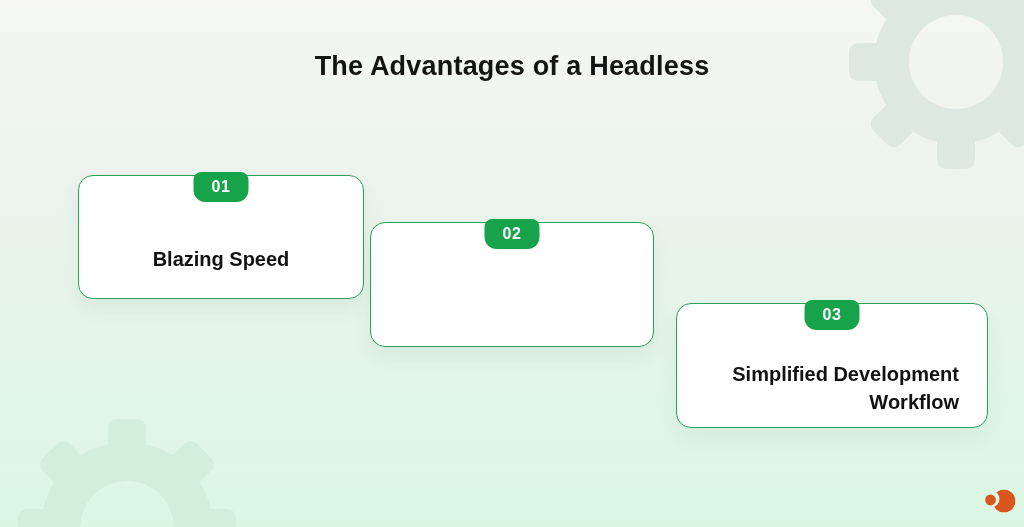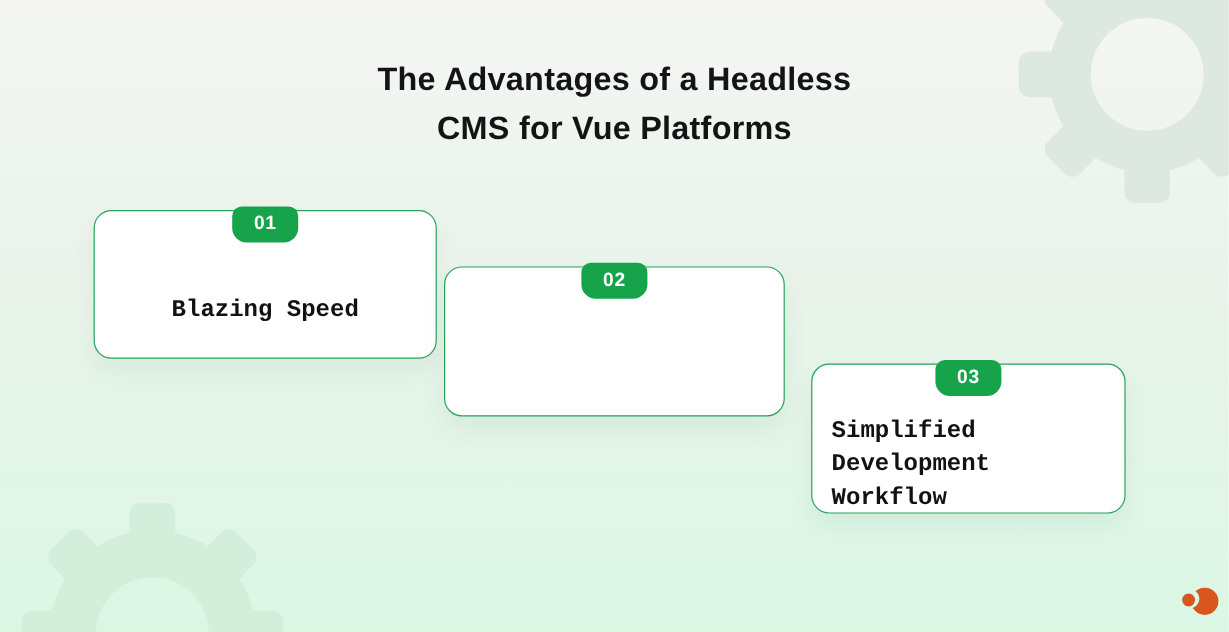--- a/index.html
+++ b/index.html
@@ -42,21 +42,21 @@
     border: 1.5px solid var(--card-border, #26a35a);
     border-radius: 15px;
     display: flex;
     align-items: center;
     justify-content: center;
     padding: 44px 16px 0 16px;
     box-shadow: 0 10px 20px rgba(25, 90, 50, 0.06);
   }
   .card-1 { left: 62px;  top: 175px; width: 286px; height: 124px; margin-left: 16px; }
   .card-2 { left: 370px; top: 222px; width: 284px; height: 125px; }
-  .card-3 { left: 676px; top: 303px; width: 262px; height: 125px; }
+  .card-3 { left: 676px; top: 303px; width: 312px; height: 125px; }
 
   .badge {
     position: absolute;
     top: -4px;
     left: 50%;
     transform: translateX(-50%);
     width: 55px;
     height: 30px;
     background: var(--badge-green, #16a34a);
     color: #ffffff;
@@ -67,23 +67,22 @@
     align-items: center;
     justify-content: center;
     border-radius: 8px 8px 12px 12px;
   }
 
   .card-label {
     font-size: 20px;
     line-height: 28px;
     font-weight: 700;
     color: var(--card-text, #121212);
-    text-align: left;
+    text-align: right;
     max-width: 254px;
-    font-family: Liberation Mono, monospace;
   }
 
   .logo-mark {
     position: absolute;
     left: 981px;
     top: 487px;
   }
 </style>
 </head>
 <body>
@@ -125,21 +124,20 @@
           <rect x="96" y="6" width="38" height="52" rx="9" transform="rotate(315 115 115)"></rect>
         </g>
         <circle cx="115" cy="115" r="47" fill="#000000"></circle>
       </mask>
     </defs>
     <rect width="230" height="230" fill="var(--gear-bottom-left, #d3eeda)" mask="url(#gear-hole-bl)"></rect>
   </svg>
 
   <h1 class="page-title">
     <span>The Advantages of a Headless</span>
-    <span>CMS for Vue Platforms</span>
   </h1>
 
   <div class="card card-1">
     <div class="badge">01</div>
     <div class="card-label">Blazing Speed</div>
   </div>
 
   <div class="card card-2">
     <div class="badge">02</div>
   </div>

